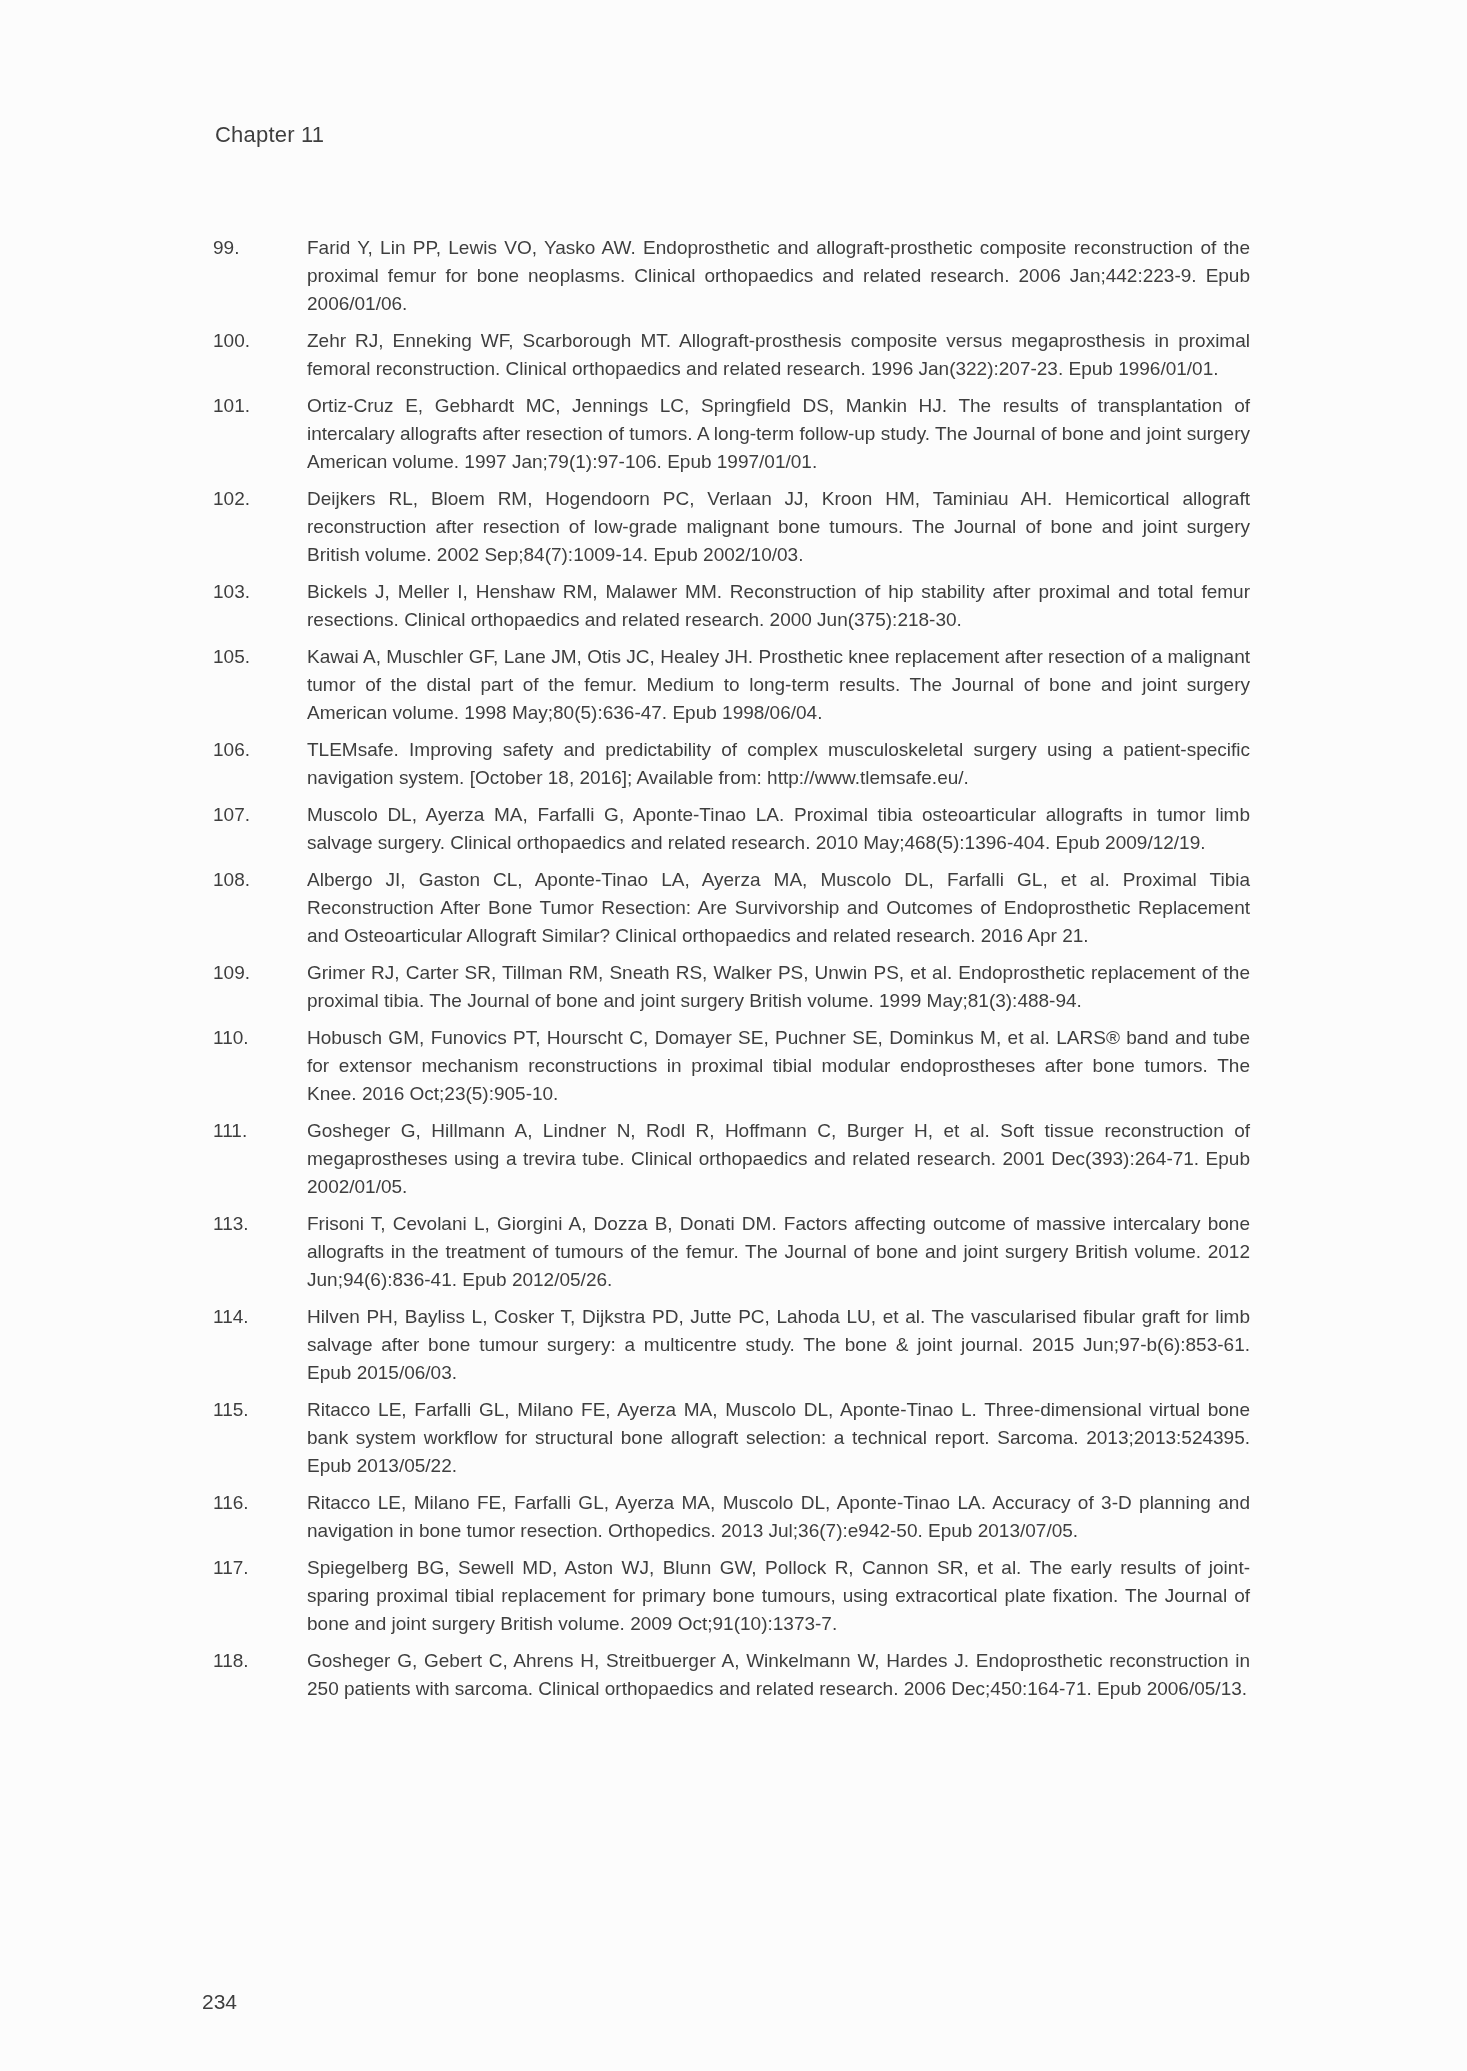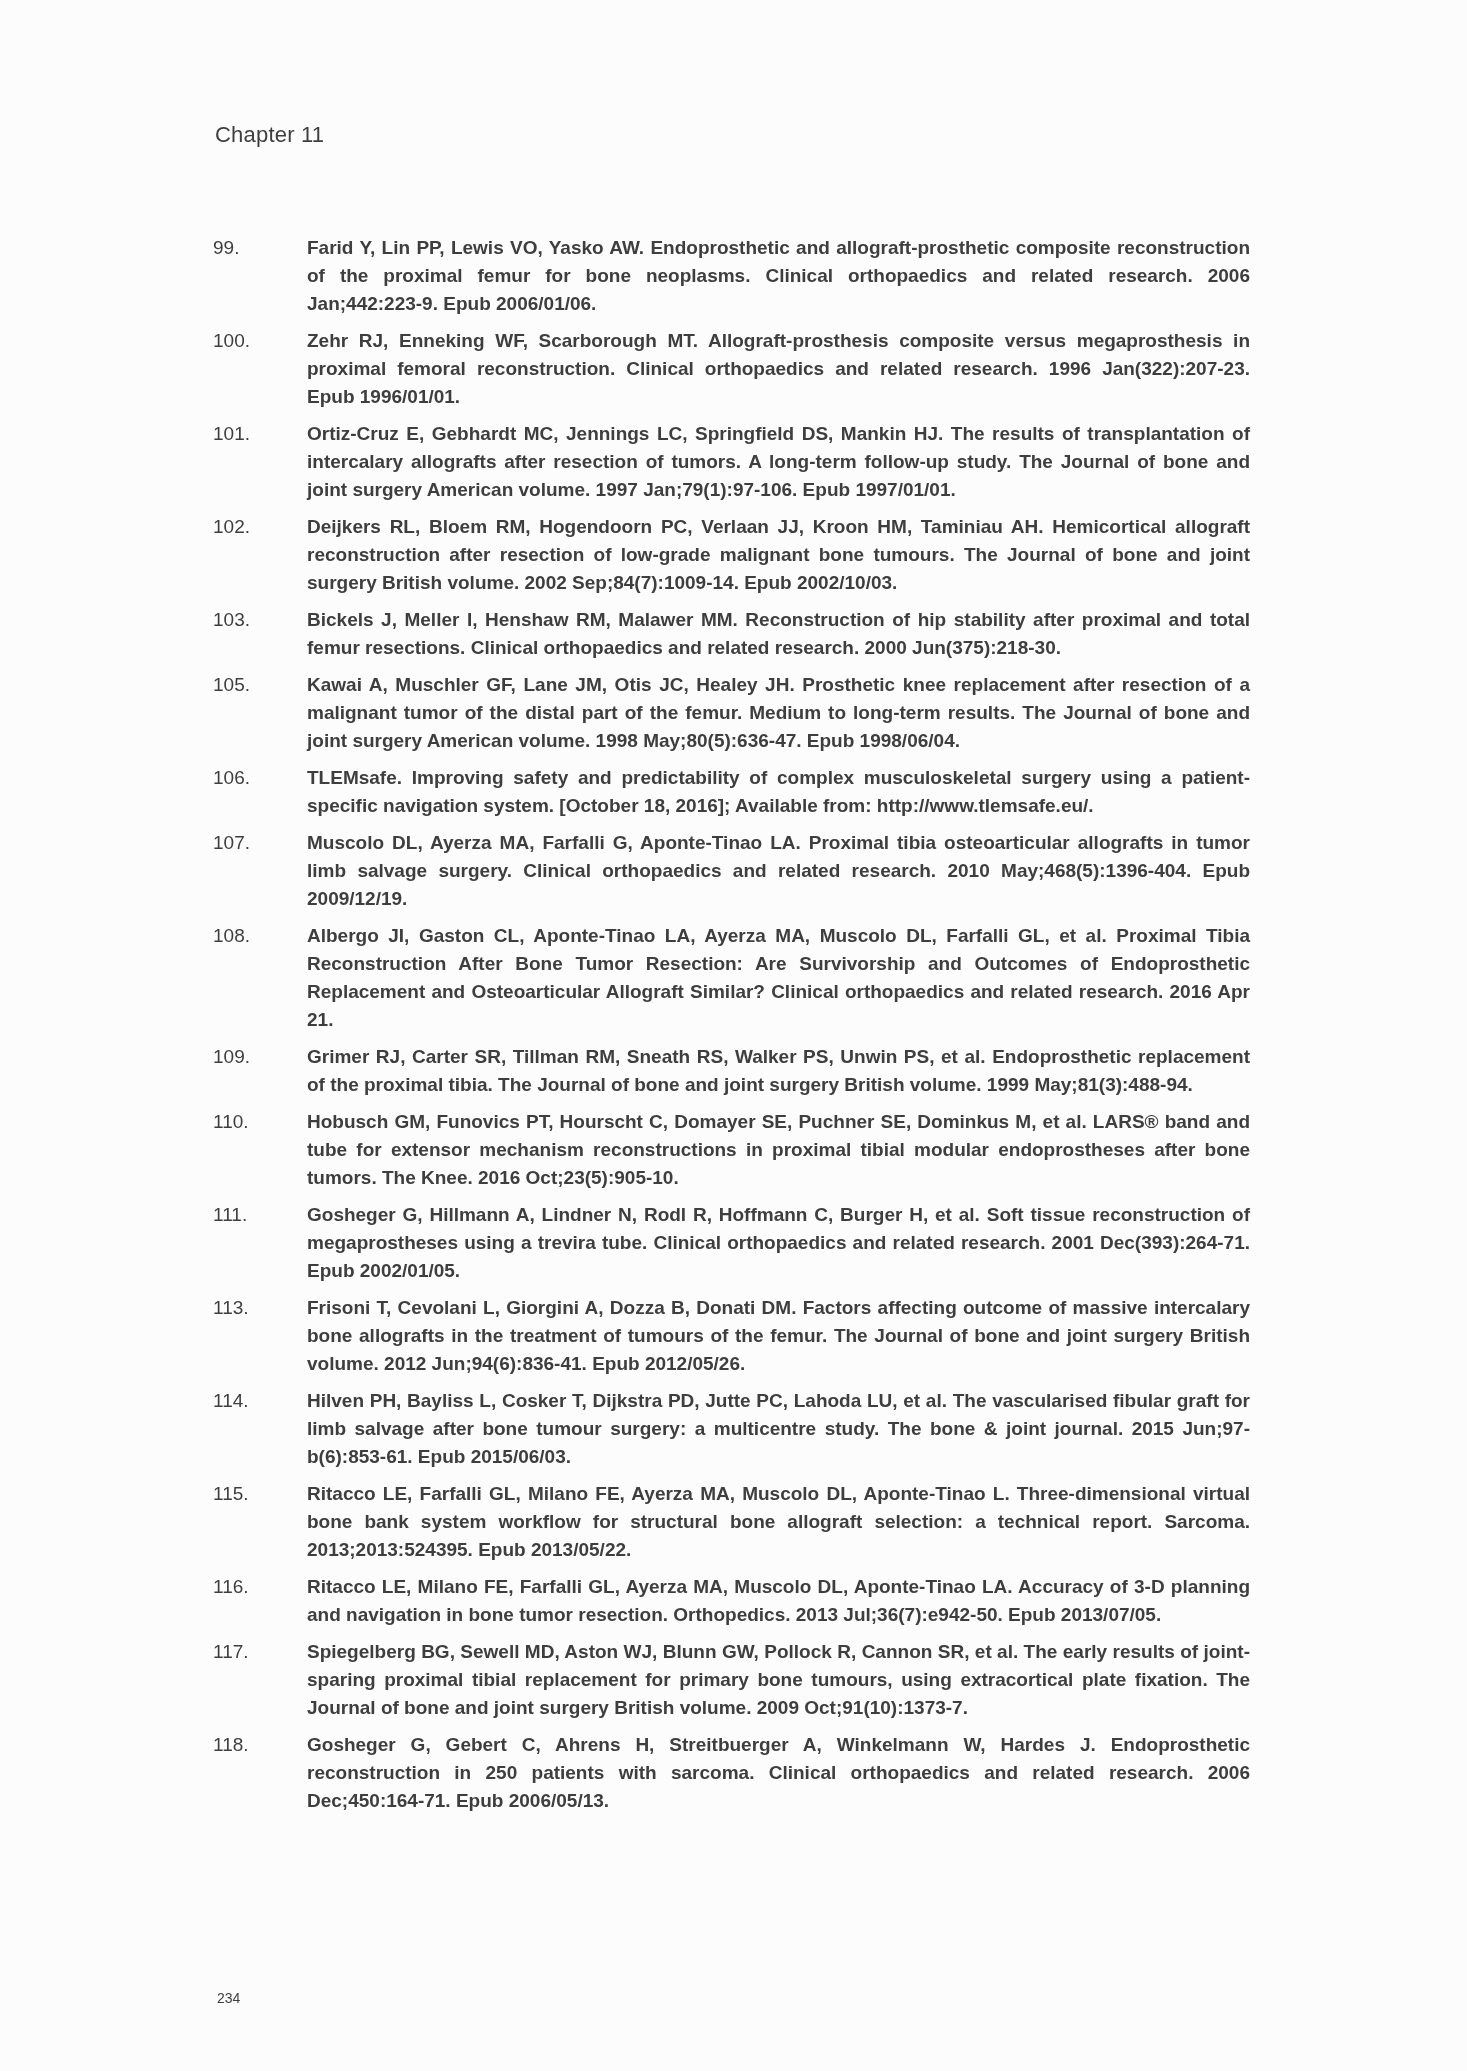--- a/index.html
+++ b/index.html
@@ -41,27 +41,26 @@
   }
   .ref .num {
     width: 54px;
     flex-shrink: 0;
     text-align: left;
   }
   .ref .txt {
     flex: 1;
     text-align: justify;
     text-justify: inter-word;
-    font-weight: bold;
   }
   .page-number {
     position: absolute;
-    left: 217px;
+    left: 202px;
     top: 1952px;
-    font-size: 14px;
+    font-size: 21px;
     color: #3e3e3e;
   }
 </style>
 </head>
 <body>
 
 <div class="page">
 
   <div class="chapter-header">Chapter 11</div>
 

